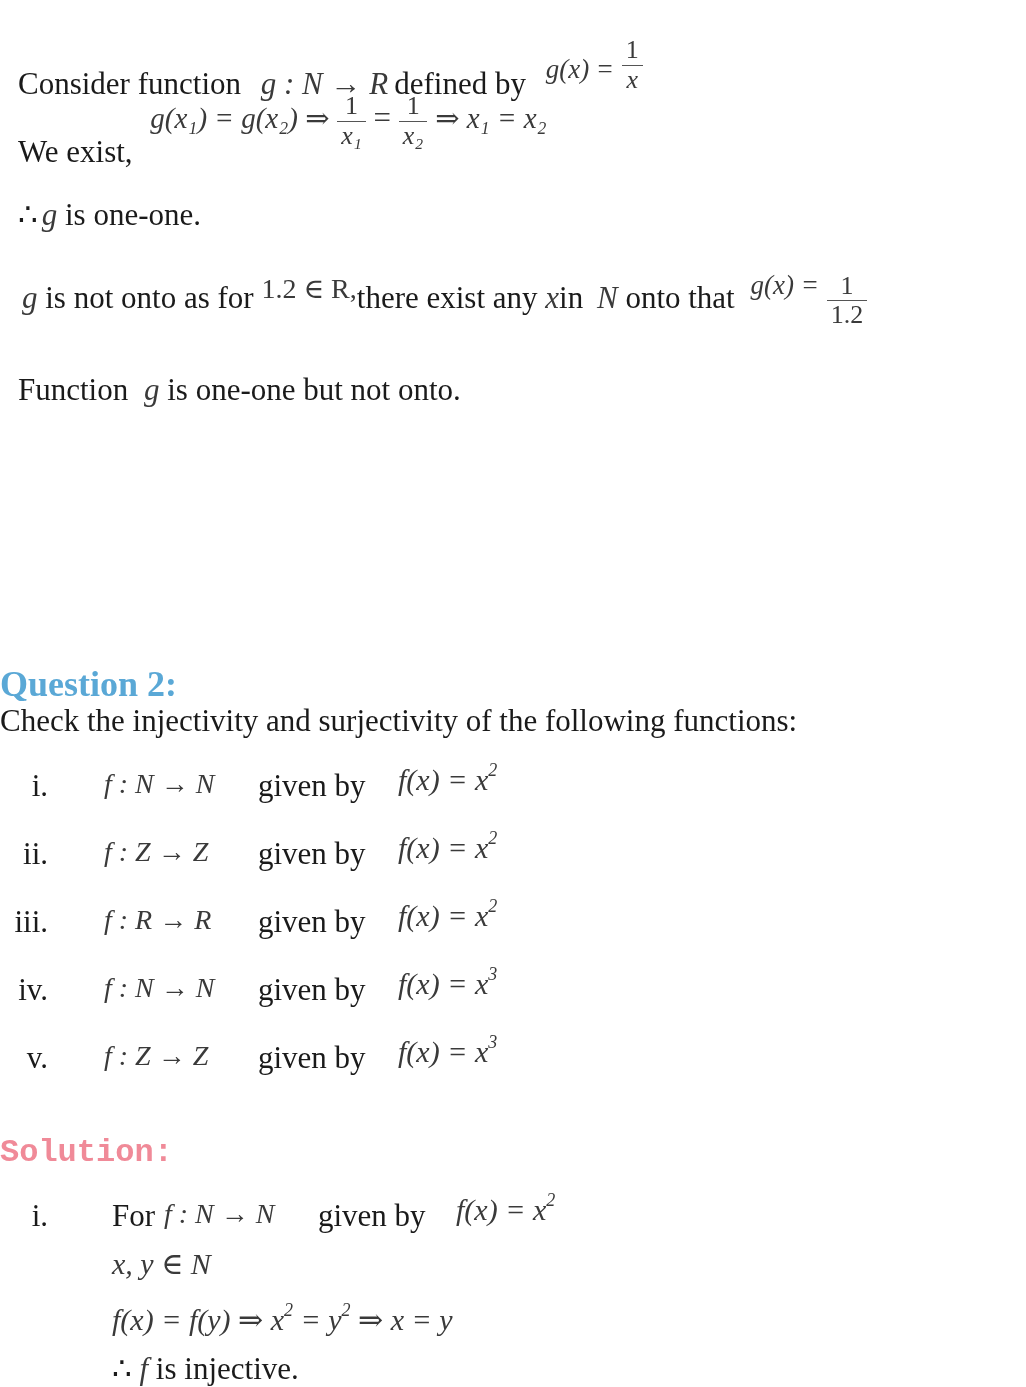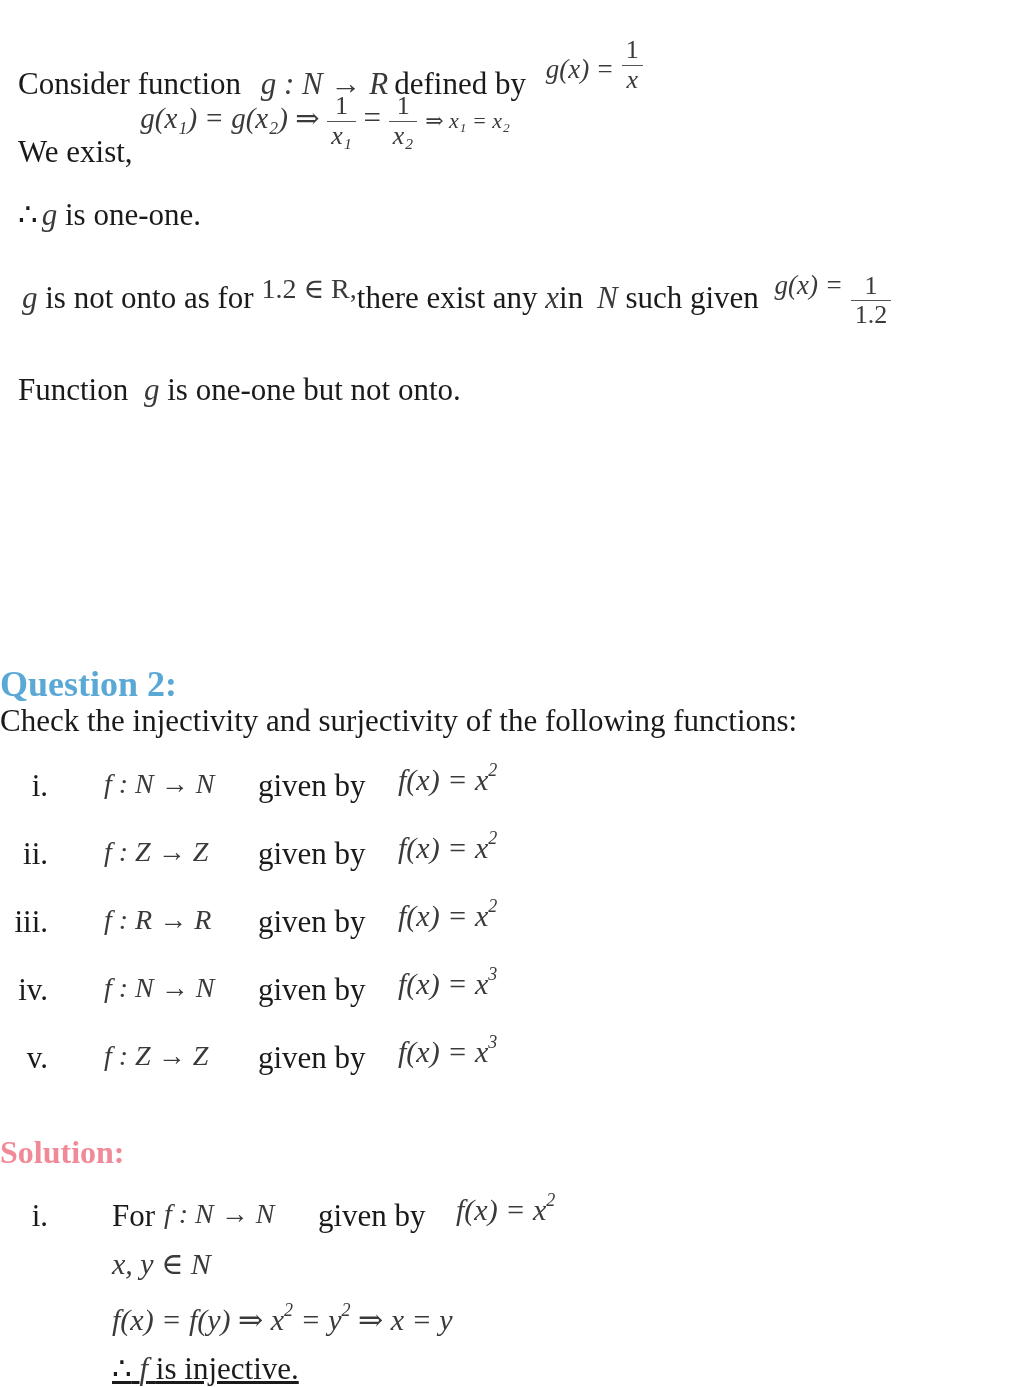--- a/index.html
+++ b/index.html
@@ -23,39 +23,39 @@
 
 <div class="line" style="left:18px; top:36px;">
   <span>Consider function</span>
   <span class="m" style="margin-left:12px;">g : N → R</span><span style="margin-left:6px;">defined by</span>
   <span class="m" style="margin-left:12px; vertical-align:16px; font-size:27px;">g(x) =</span>
   <span class="frac" style="vertical-align:6px;"><span class="num">1</span><span class="den">x</span></span>
 </div>
 
 <div class="line" style="left:18px; top:92px;">
   <span style="vertical-align:-34px;">We exist,</span>
-  <span class="m" style="font-size:29px;">g(x₁) = g(x₂) ⇒</span>
+  <span class="m" style="margin-left:10px; font-size:29px;">g(x₁) = g(x₂) ⇒</span>
   <span class="frac"><span class="num">1</span><span class="den">x₁</span></span>
   <span class="mn">=</span>
   <span class="frac"><span class="num">1</span><span class="den">x₂</span></span>
-  <span class="m" style="font-size:22px;">⇒ x₁ = x₂</span>
+  <span class="m" style="font-size:29px;">⇒ x₁ = x₂</span>
 </div>
 
 <div class="line" style="left:18px; top:196px;">
   <span>∴</span><span class="m" style="margin-left:4px;">g</span>
   <span>is one-one.</span>
 </div>
 
 <div class="line" style="left:22px; top:270px;">
   <span class="m">g</span>
   <span>is not onto as for</span>
   <span class="mn" style="font-size:28px; vertical-align:10px;">1.2 ∈ R,</span><span>there exist any</span>
   <span class="m">x</span><span>in</span>
   <span class="m" style="margin-left:6px;">N</span>
-  <span>such given</span>
+  <span>onto that</span>
   <span class="m" style="margin-left:8px; font-size:27px; vertical-align:14px;">g(x) =</span>
   <span class="frac"><span class="num">1</span><span class="den" style="font-style:normal;">1.2</span></span>
 </div>
 
 <div class="line" style="left:18px; top:372px;">
   <span>Function</span>
   <span class="m" style="margin-left:8px;">g</span>
   <span>is one-one but not onto.</span>
 </div>
 
@@ -88,33 +88,33 @@
     <span class="m" style="position:absolute; left:398px; top:-8px; font-size:30px;"><span>f(x) = x</span><span class="sup">3</span></span>
   </div>
   <div class="line" style="left:0; top:1040px;">
     <span class="num-label" style="left:0; width:48px;">v.</span>
     <span class="m" style="position:absolute; left:104px; font-size:28px;">f : Z → Z</span>
     <span style="position:absolute; left:258px;">given by</span>
     <span class="m" style="position:absolute; left:398px; top:-8px; font-size:30px;"><span>f(x) = x</span><span class="sup">3</span></span>
   </div>
 </div>
 
-<div class="line s-head" style="left:0px; top:1134px;">Solution:</div>
+<div class="line s-head" style="left:0px; top:1134px;font-family:Liberation Mono, monospace;">Solution:</div>
 
 <div class="line" style="left:0; top:1198px;">
   <span class="num-label" style="left:0; width:48px;">i.</span>
   <span style="position:absolute; left:98px;margin-left:14px;">For</span>
   <span class="m" style="position:absolute; left:164px; font-size:28px;">f : N → N</span>
   <span style="position:absolute; left:318px;">given by</span>
   <span class="m" style="position:absolute; left:456px; top:-8px; font-size:30px;"><span>f(x) = x</span><span class="sup">2</span></span>
 </div>
 
 <div class="line m" style="left:112px; top:1246px; font-size:30px;">x, y ∈ N</div>
 
 <div class="line m" style="left:112px; top:1300px; font-size:30px;">
   <span>f(x) = f(y) ⇒ x</span><span class="sup">2</span><span> = y</span><span class="sup">2</span><span> ⇒ x = y</span>
 </div>
 
-<div class="line" style="left:112px; top:1350px;text-decoration:underline;">
+<div class="line" style="left:112px; top:1350px;">
   <span>∴</span>
   <span class="m">f</span>
   <span>is injective.</span>
 </div>
 
 </body></html>

